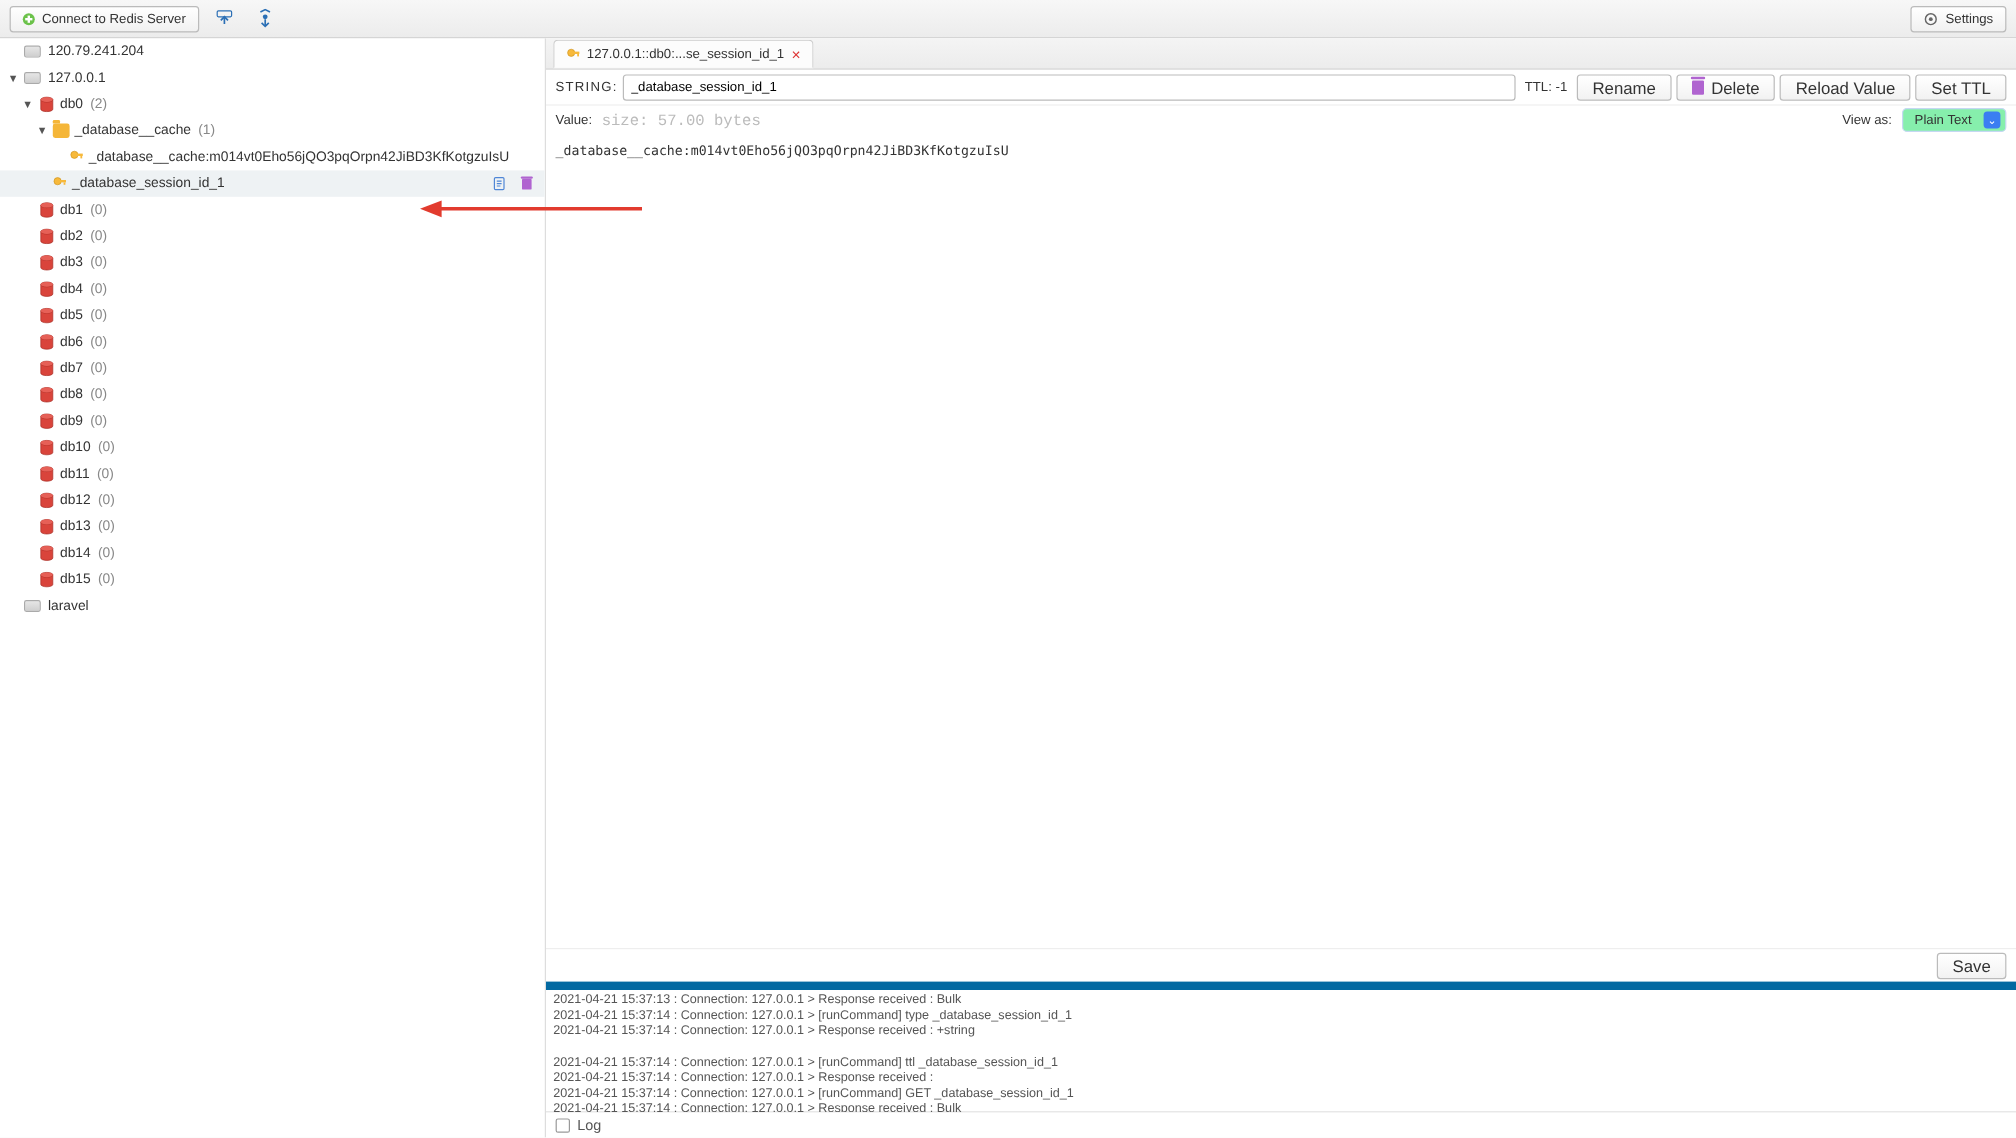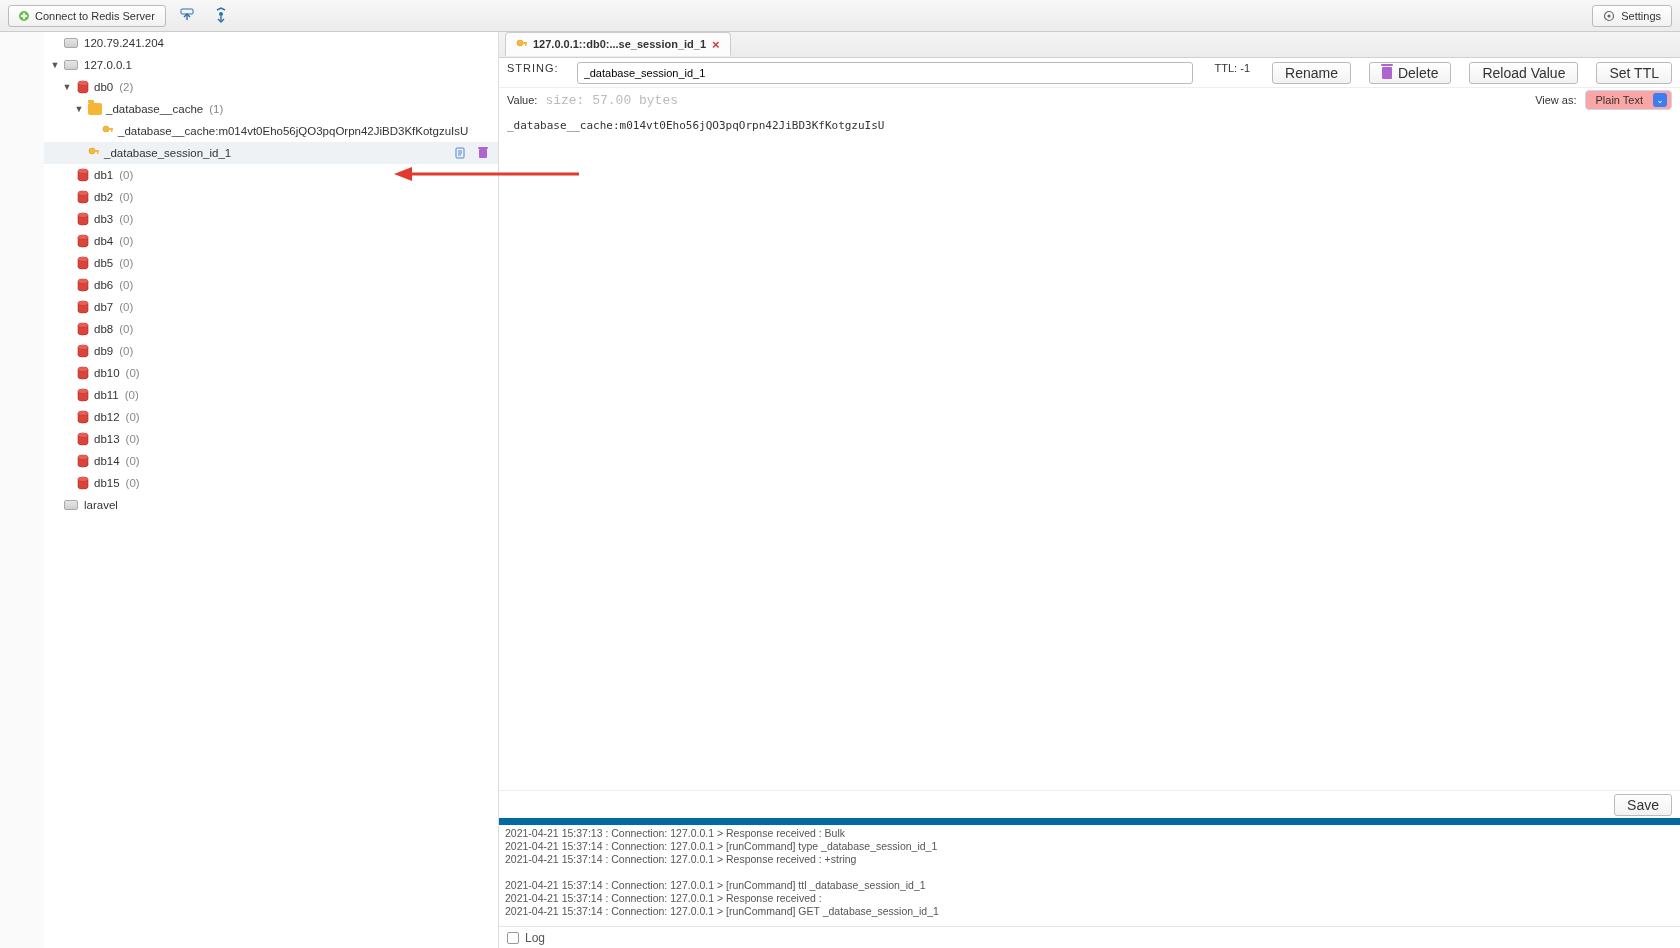--- a/index.html
+++ b/index.html
@@ -16,21 +16,21 @@
 .ico-add   { width:10px; height:10px; border-radius:50%; background:#6bc24a; position:relative; }
 .ico-add:before,.ico-add:after{content:"";position:absolute;background:#fff;}
 .ico-add:before{left:4px;top:2px;width:2px;height:6px;}
 .ico-add:after{top:4px;left:2px;height:2px;width:6px;}
 .ico-updown{width:16px;height:18px;position:relative;}
 .ico-updown svg{display:block;}
 .ico-gear  { width:12px;height:12px;position:relative; }
 .ico-gear svg{display:block;}
 
 
-.split { flex:1; display:flex; min-height:0;margin-left:44px; }
+.split { flex:1; display:flex; min-height:0; }
 .sidebar { width:455px; background:#fff; border-right:1px solid #ddd; overflow:auto; }
 .content { flex:1; display:flex; flex-direction:column; background:#fff; min-width:0; }
 
 
 .tree-row { height:22px; display:flex; align-items:center; gap:4px; padding-right:8px;
   color:#333; cursor:pointer; font-size:11.5px; white-space:nowrap; }
 .tree-row.selected { background:#eef2f4; }
 .tree-row .caret { width:10px; color:#555; text-align:center; font-size:9px; user-select:none; }
 .tree-row .count { color:#888; margin-left:2px; }
 .tree-row .actions { margin-left:auto; display:flex; gap:8px; }
@@ -41,39 +41,39 @@
 .ico-server{width:14px;height:10px;border-radius:2px;background:linear-gradient(#e6e6e6,#cfcfcf);border:1px solid #aaa;margin-right:2px;flex-shrink:0;}
 .ico-db{width:14px;height:14px;flex-shrink:0;}
 .ico-db svg{display:block;}
 .ico-folder{width:14px;height:12px;border-radius:2px;background:#f5b638;position:relative;flex-shrink:0;}
 .ico-folder:before{content:"";position:absolute;top:-3px;left:0;width:6px;height:3px;border-radius:1px 1px 0 0;background:#f5b638;}
 .ico-key{width:12px;height:12px;flex-shrink:0;}
 .ico-key svg{display:block;}
 .ico-edit svg, .ico-trash-mini svg { display:block; }
 
 
-.tabs { height:26px; background:linear-gradient(#f4f4f4,#ececec); border-bottom:1px solid #d0d0d0; display:flex; align-items:flex-start; padding-left:6px;font-weight:bold; }
+.tabs { height:26px; background:linear-gradient(#f4f4f4,#ececec); border-bottom:1px solid #d0d0d0; display:flex; align-items:flex-end; padding-left:6px; }
 .tab  { height:24px; padding:0 10px; display:flex; align-items:center; gap:6px; background:#fcfcfc; border:1px solid #ccc; border-bottom-color:#fcfcfc; border-radius:4px 4px 0 0; font-size:11px; cursor:pointer; }
 .tab .close { color:#d33; cursor:pointer; font-size:13px; line-height:1; }
 .tab .ico-key{width:11px;height:11px;}
 
 
-.keyrow { height:30px; display:flex; align-items:flex-start; gap:18px; padding:4px 8px; border-bottom:1px solid #eee; }
+.keyrow { height:30px; display:flex; align-items:center; gap:4px; padding:4px 8px; border-bottom:1px solid #eee; }
 .keyrow .type-label { font-size:11px; color:#333; letter-spacing:1px; }
 .keyrow input[type=text] { flex:1; height:22px; padding:0 6px; border:1px solid #bbb; border-radius:3px; font-size:11px; }
 .keyrow .ttl { white-space:nowrap; font-size:11px; padding:0 4px; }
 .btn { height:22px; padding:0 12px; border:1px solid #bbb; background:linear-gradient(#fff,#f2f2f2); border-radius:3px; cursor:pointer; font-size:14px; display:flex; align-items:center; gap:6px; }
 .ico-trash { width:10px; height:12px; background:#b064d0; border-radius:1px; position:relative; }
 .ico-trash:before{content:"";position:absolute;top:-3px;left:-1px;right:-1px;height:2px;background:#b064d0;border-radius:1px;}
 
 
 .valrow { height:24px; display:flex; align-items:center; gap:8px; padding:0 8px; }
 .valrow .lbl { font-size:11px; color:#333; }
 .valrow .meta { font-size:13px; color:#bbb;font-family:Liberation Mono, monospace; }
-.select-wrap { height:20px; border:1px solid #c5d8f2; border-radius:4px; background:#fca5a5; display:flex; align-items:center; padding:0 4px 0 10px; gap:10px; font-size:11px; cursor:pointer; }
+.select-wrap { height:20px; border:1px solid #c5d8f2; border-radius:4px; background:#86efac; display:flex; align-items:center; padding:0 4px 0 10px; gap:10px; font-size:11px; cursor:pointer; }
 .select-wrap .chev { width:14px; height:14px; border-radius:3px; background:#3b7ef2; color:#fff; display:flex; align-items:center; justify-content:center; font-size:9px; }
 .value-box { flex:1; margin:0 0 0 0; padding:6px 8px; font:11px/15px Menlo,Consolas,monospace; background:#fff; overflow:auto; color:#333; }
 
 .save-row { height:28px; display:flex; justify-content:flex-end; align-items:center; padding:0 8px; border-top:1px solid #eee; }
 
 
 .arrow { position:absolute; top:132px; left:350px; width:190px; height:20px; pointer-events:none; }
 .arrow svg{display:block;}
 
 
@@ -431,20 +431,21 @@
 
       <div class="log">
         <div class="log-text" id="log-lines">
             <div>2021-04-21 15:37:13 : Connection: 127.0.0.1 &gt; Response received : Bulk</div>
             <div>2021-04-21 15:37:14 : Connection: 127.0.0.1 &gt; [runCommand] type _database_session_id_1</div>
             <div>2021-04-21 15:37:14 : Connection: 127.0.0.1 &gt; Response received : +string</div>
             <div>&nbsp;</div>
             <div>2021-04-21 15:37:14 : Connection: 127.0.0.1 &gt; [runCommand] ttl _database_session_id_1</div>
             <div>2021-04-21 15:37:14 : Connection: 127.0.0.1 &gt; Response received :</div>
             <div>2021-04-21 15:37:14 : Connection: 127.0.0.1 &gt; [runCommand] GET _database_session_id_1</div>
+            <div>2021-04-21 15:37:14 : Connection: 127.0.0.1 &gt; Response received : Bulk</div>
           </div>
         <div class="log-head">
           <span class="chk"></span>
           <span>Log</span>
         </div>
       </div>
 
     </div>
   </div>
 </div>

